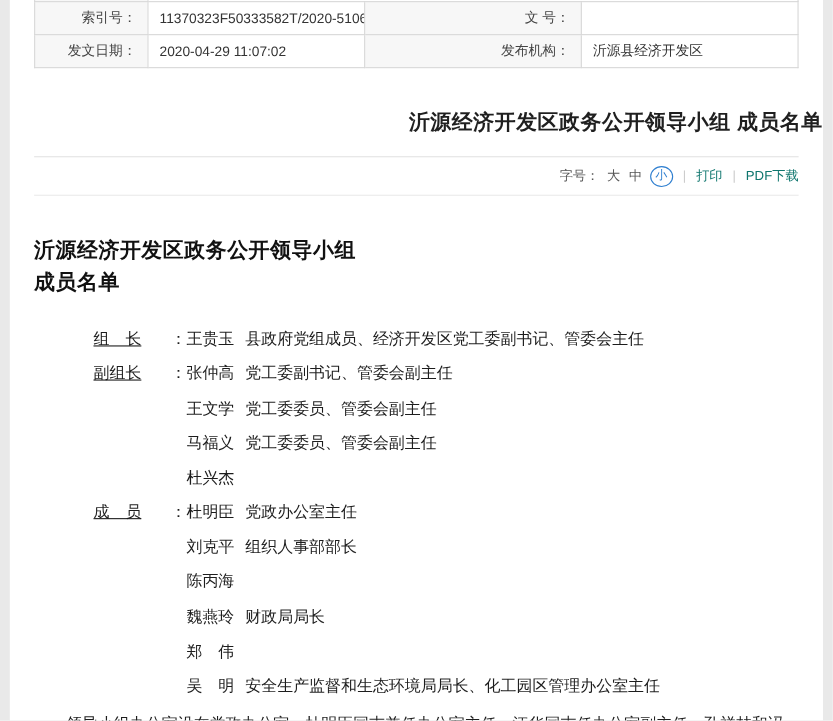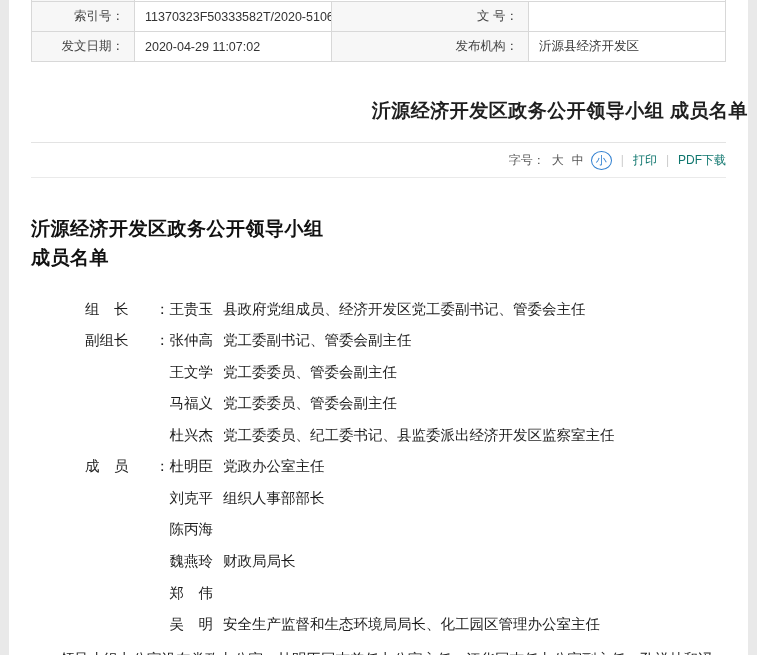--- a/index.html
+++ b/index.html
@@ -175,20 +175,21 @@
     display: flex;
     align-items: flex-start;
     margin-bottom: 10.5px;
     font-size: 14.5px;
     line-height: 1.45;
   }
   .row .role {
     flex: 0 0 70px;
     white-space: pre;
     font-weight: normal;
+    text-decoration: underline;
   }
   .row .colon {
     flex: 0 0 auto;
   }
   .row .person {
     flex: 0 0 auto;
     padding-right: 10px;
   }
   .row .duty {
     flex: 1 1 auto;
@@ -286,21 +287,20 @@
         <div class="row cont">
           <span class="role">副组长</span>
           <span class="colon">：</span>
           <span class="person">马福义</span>
           <span class="duty">党工委委员、管委会副主任</span>
         </div>
         <div class="row cont">
           <span class="role">副组长</span>
           <span class="colon">：</span>
           <span class="person">杜兴杰</span>
-          <span class="duty">党工委委员、纪工委书记、县监委派出经济开发区监察室主任</span>
         </div>
         <div class="row">
           <span class="role">成　员</span>
           <span class="colon">：</span>
           <span class="person">杜明臣</span>
           <span class="duty">党政办公室主任</span>
         </div>
         <div class="row cont">
           <span class="role">成　员</span>
           <span class="colon">：</span>

